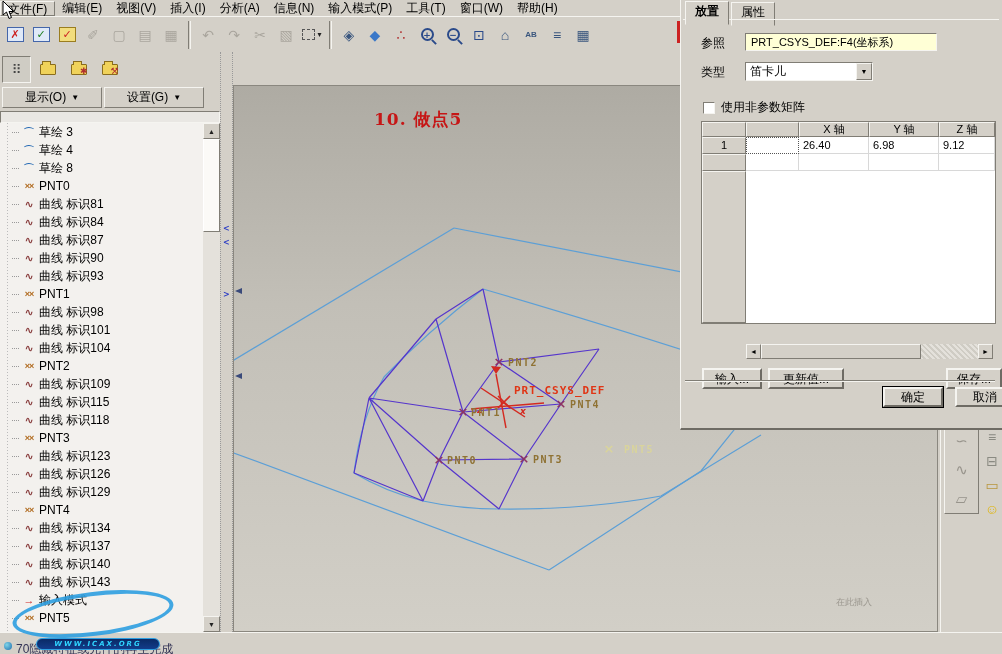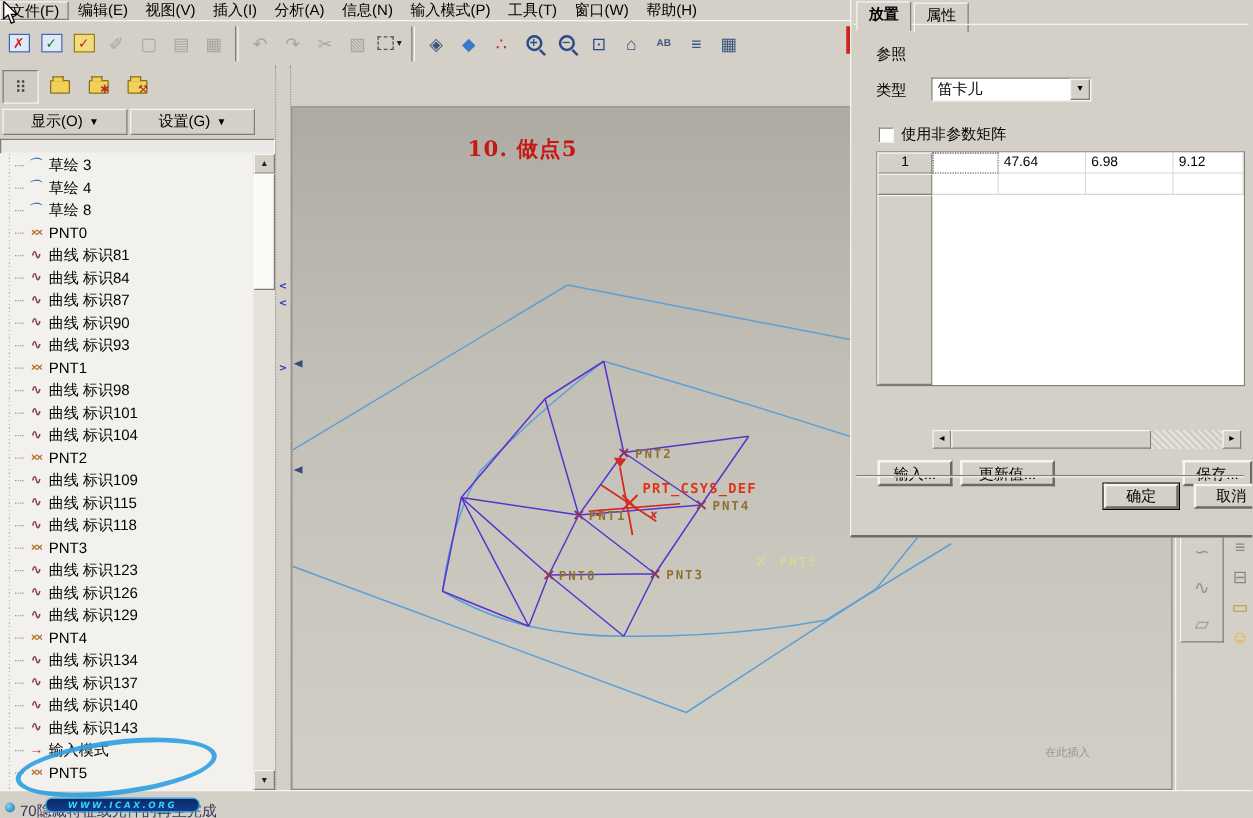--- a/index.html
+++ b/index.html
@@ -492,34 +492,42 @@
     </div>
 </div>
 
 <div id="dialog" class="abs">
   <div id="dlg-tabs">
       <span class="dlg-tab active">放置</span>
       <span class="dlg-tab">属性</span>
     </div>
   <div id="dlg-panel">
     <span class="fld-label" style="top:15px;">参照</span>
+    <div id="ref-box">PRT_CSYS_DEF:F4(坐标系)</div>
     <span class="fld-label" style="top:44px;">类型</span>
     <div id="combo">
       <span class="val">笛卡儿</span>
       <span class="cbtn">▼</span>
     </div>
     <div id="chk-row">
       <div id="chk-box"></div>
       <span>使用非参数矩阵</span>
     </div>
     <div id="coord-table">
         <div class="trow">
+          <div class="th" style="width: 44px;"></div>
+          <div class="th" style="width: 53px;"></div>
+          <div class="th" style="width: 70px;">X 轴</div>
+          <div class="th" style="width: 70px;">Y 轴</div>
+          <div class="th" style="width: 56px;">Z 轴</div>
+        </div>
+        <div class="trow">
           <div class="rh" style="width: 44px;">1</div>
           <div class="td sel" style="width: 53px;"></div>
-          <div class="td" style="width: 70px;">47.64</div>
+          <div class="td" style="width: 70px;">26.40</div>
           <div class="td" style="width: 70px;">6.98</div>
           <div class="td" style="width: 56px;">9.12</div>
         </div>
         <div class="trow">
           <div class="rh" style="width: 44px;"></div>
           <div class="td" style="width: 53px;"></div>
           <div class="td" style="width: 70px;"></div>
           <div class="td" style="width: 70px;"></div>
           <div class="td" style="width: 56px;"></div>
         </div>

